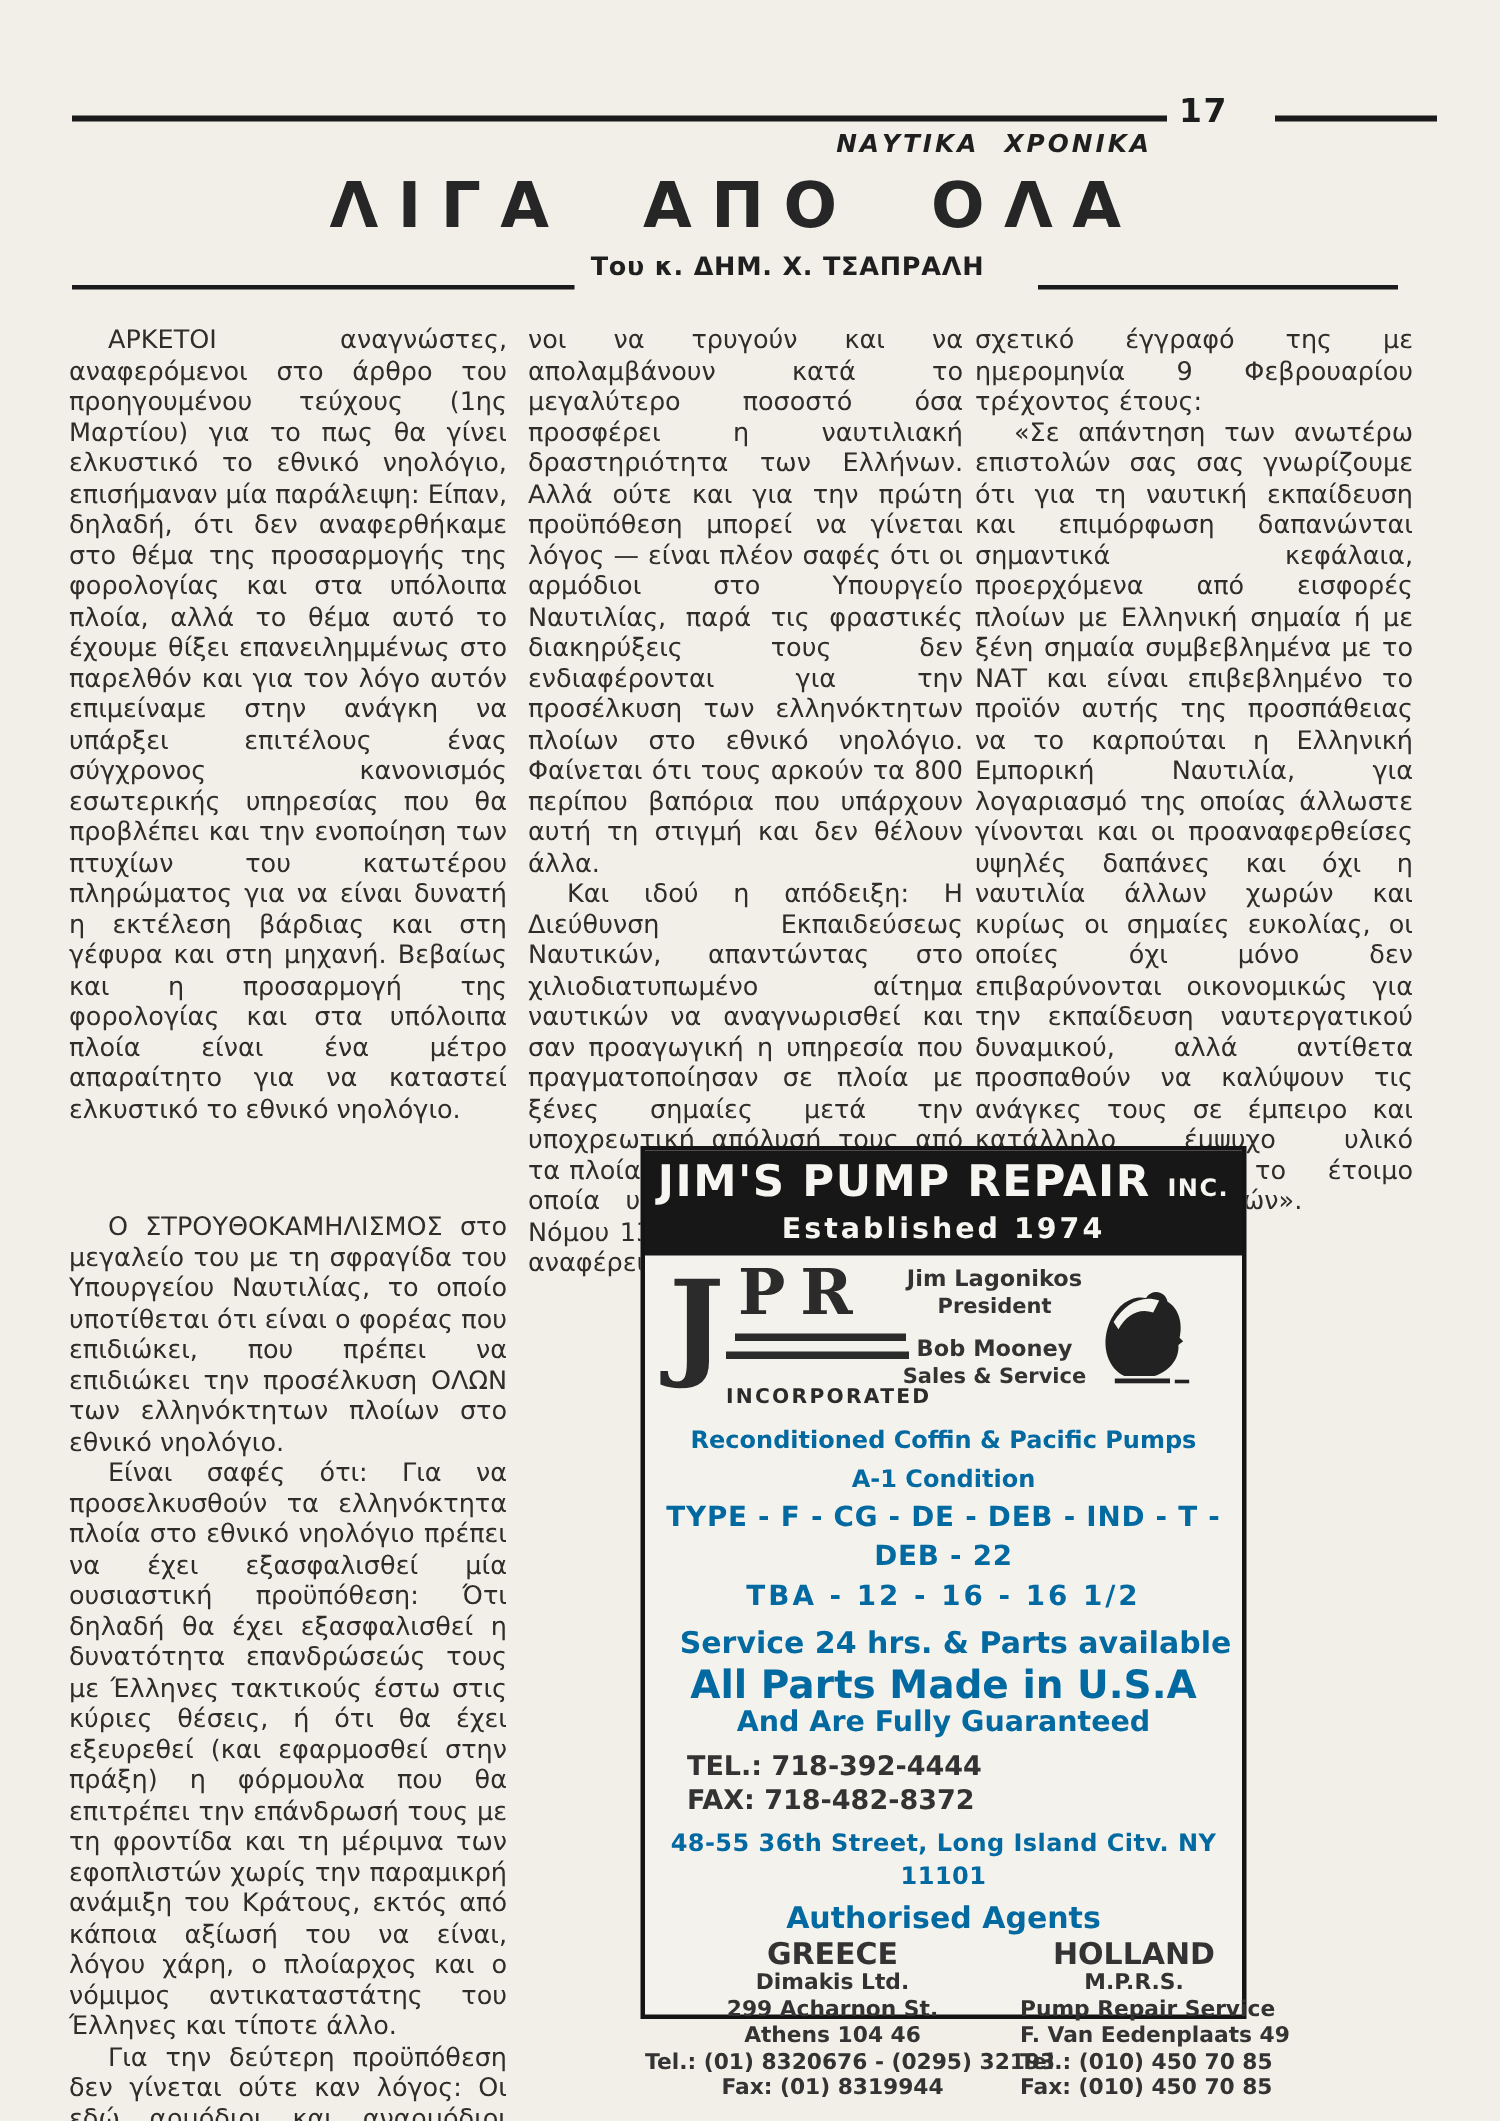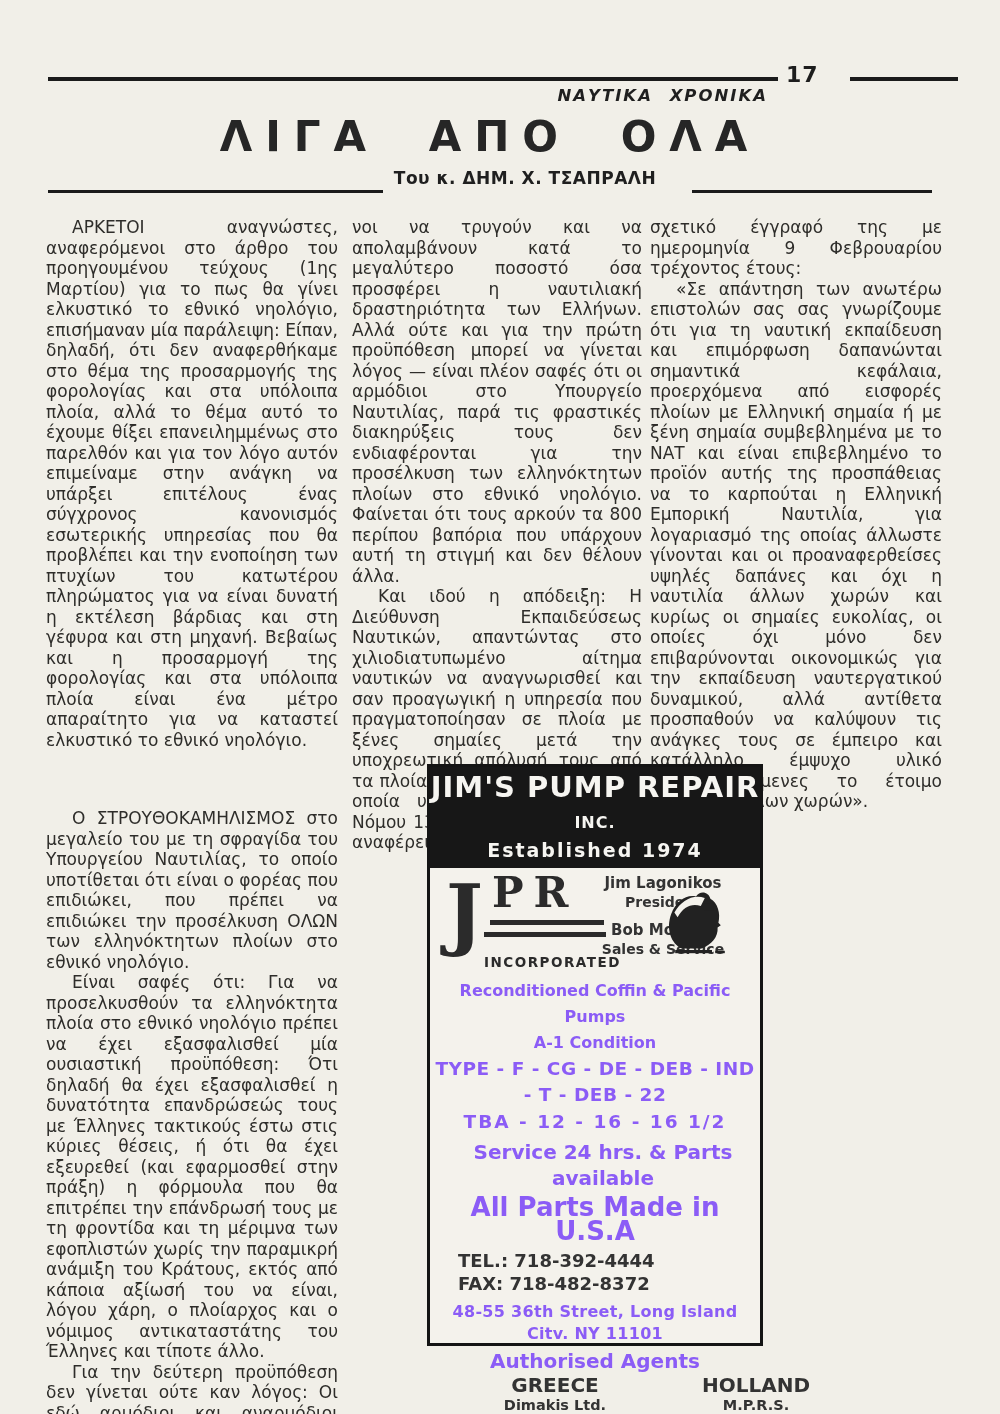--- a/index.html
+++ b/index.html
@@ -26,21 +26,21 @@
   .col { position:absolute; top:217px; text-align:justify;
          font-size:17px; line-height:20.5px; color:#2e2d2a; }
   #col1 { left:46px;  width:292px; }
   #col2 { left:352px; width:290px; }
   #col3 { left:650px; width:292px; }
   .col p { margin:0; text-indent:26px; }
   .col p.no-indent { text-indent:0; }
   .col p.big-gap { margin-top:58px; }
 
   
-  #ad { position:absolute; left:427px; top:764px; width:336px; height:582px;
+  #ad { position:absolute; left:427px; top:764px; width:404px; height:582px;
         border:3px solid #141414; background:#f4f2ec; box-sizing:border-box; }
   #ad-banner { background:#171717; color:#f6f5f1; text-align:center; padding:5px 0 6px 0; }
   #ad-title  { font-size:29px; font-weight:bold; letter-spacing:1px; line-height:31px; }
   #ad-title .inc { font-size:16px; letter-spacing:1px; }
   #ad-established { font-size:19px; font-weight:bold; letter-spacing:2px; line-height:24px; }
 
   #ad-logo-row { position:relative; height:104px; margin-top:4px; }
   #jpr-logo { position:absolute; left:14px; top:2px; width:170px; height:100px;
               font-family:"DejaVu Serif", serif; color:#2b2b2b; }
   #logo-j  { position:absolute; left:2px; top:-6px; font-size:78px; font-weight:bold; }
@@ -49,21 +49,21 @@
   #logo-bar1 { left:46px; top:46px; width:114px; }
   #logo-bar2 { left:40px; top:58px; width:122px; }
   #logo-inc { position:absolute; left:40px; top:80px; font-family:"DejaVu Sans", sans-serif;
               font-size:13.5px; font-weight:bold; letter-spacing:1.5px; }
   #ad-people { position:absolute; left:158px; top:2px; width:150px; text-align:center; color:#333; }
   .person-name { font-size:15px; font-weight:bold; line-height:19px; }
   .person-role { font-size:14px; font-weight:bold; line-height:18px; }
   .person + .person { margin-top:10px; }
   #ship-icon { position:absolute; right:24px; top:12px; width:80px; height:80px; }
 
-  .ad-line { text-align:center; font-weight:bold; color:#8b5cf6; }
+  .ad-line { text-align:center; font-weight:bold; color:#0369a1; }
   .prod1 { font-size:16px; line-height:26px; margin-top:2px; }
   .prod2 { font-size:16px; line-height:26px; }
   .prod3 { font-size:18.5px; line-height:26px; letter-spacing:0.5px; }
   .prod4 { font-size:18.5px; line-height:27px; letter-spacing:2px; }
   .service { font-size:20px; line-height:26px; margin-top:4px;padding-left:16px; }
   .guarantee1 { font-size:26px; line-height:24px; margin-top:4px; }
   .guarantee2 { font-size:19px; line-height:24px; }
   .telfax { text-align:left; padding-left:28px; font-size:18px; font-weight:bold; line-height:23px; color:#333; }
   .telfax.first { margin-top:6px; }
   .address { font-size:16px; line-height:22px; margin-top:6px; letter-spacing:0.3px; }
@@ -137,20 +137,21 @@
   </div>
 
   <div class="ad-line prod1">Reconditioned Coffin &amp; Pacific Pumps</div>
   <div class="ad-line prod2">A-1 Condition</div>
   <div class="ad-line prod3">TYPE - F - CG - DE - DEB - IND - T - DEB - 22</div>
   <div class="ad-line prod4">TBA - 12 - 16 - 16 1/2</div>
 
   <div class="ad-line service">Service 24 hrs. &amp; Parts available</div>
 
   <div class="ad-line guarantee1">All Parts Made in U.S.A</div>
+  <div class="ad-line guarantee2">And Are Fully Guaranteed</div>
 
   <div class="telfax first">TEL.: 718-392-4444</div>
   <div class="telfax">FAX: 718-482-8372</div>
 
   <div class="ad-line address">48-55 36th Street, Long Island Citv. NY 11101</div>
   <div class="ad-line agents-heading">Authorised Agents</div>
 
   <div id="agents-row">
     <div class="agent-col greece">
       <div class="agent-country">GREECE</div>

